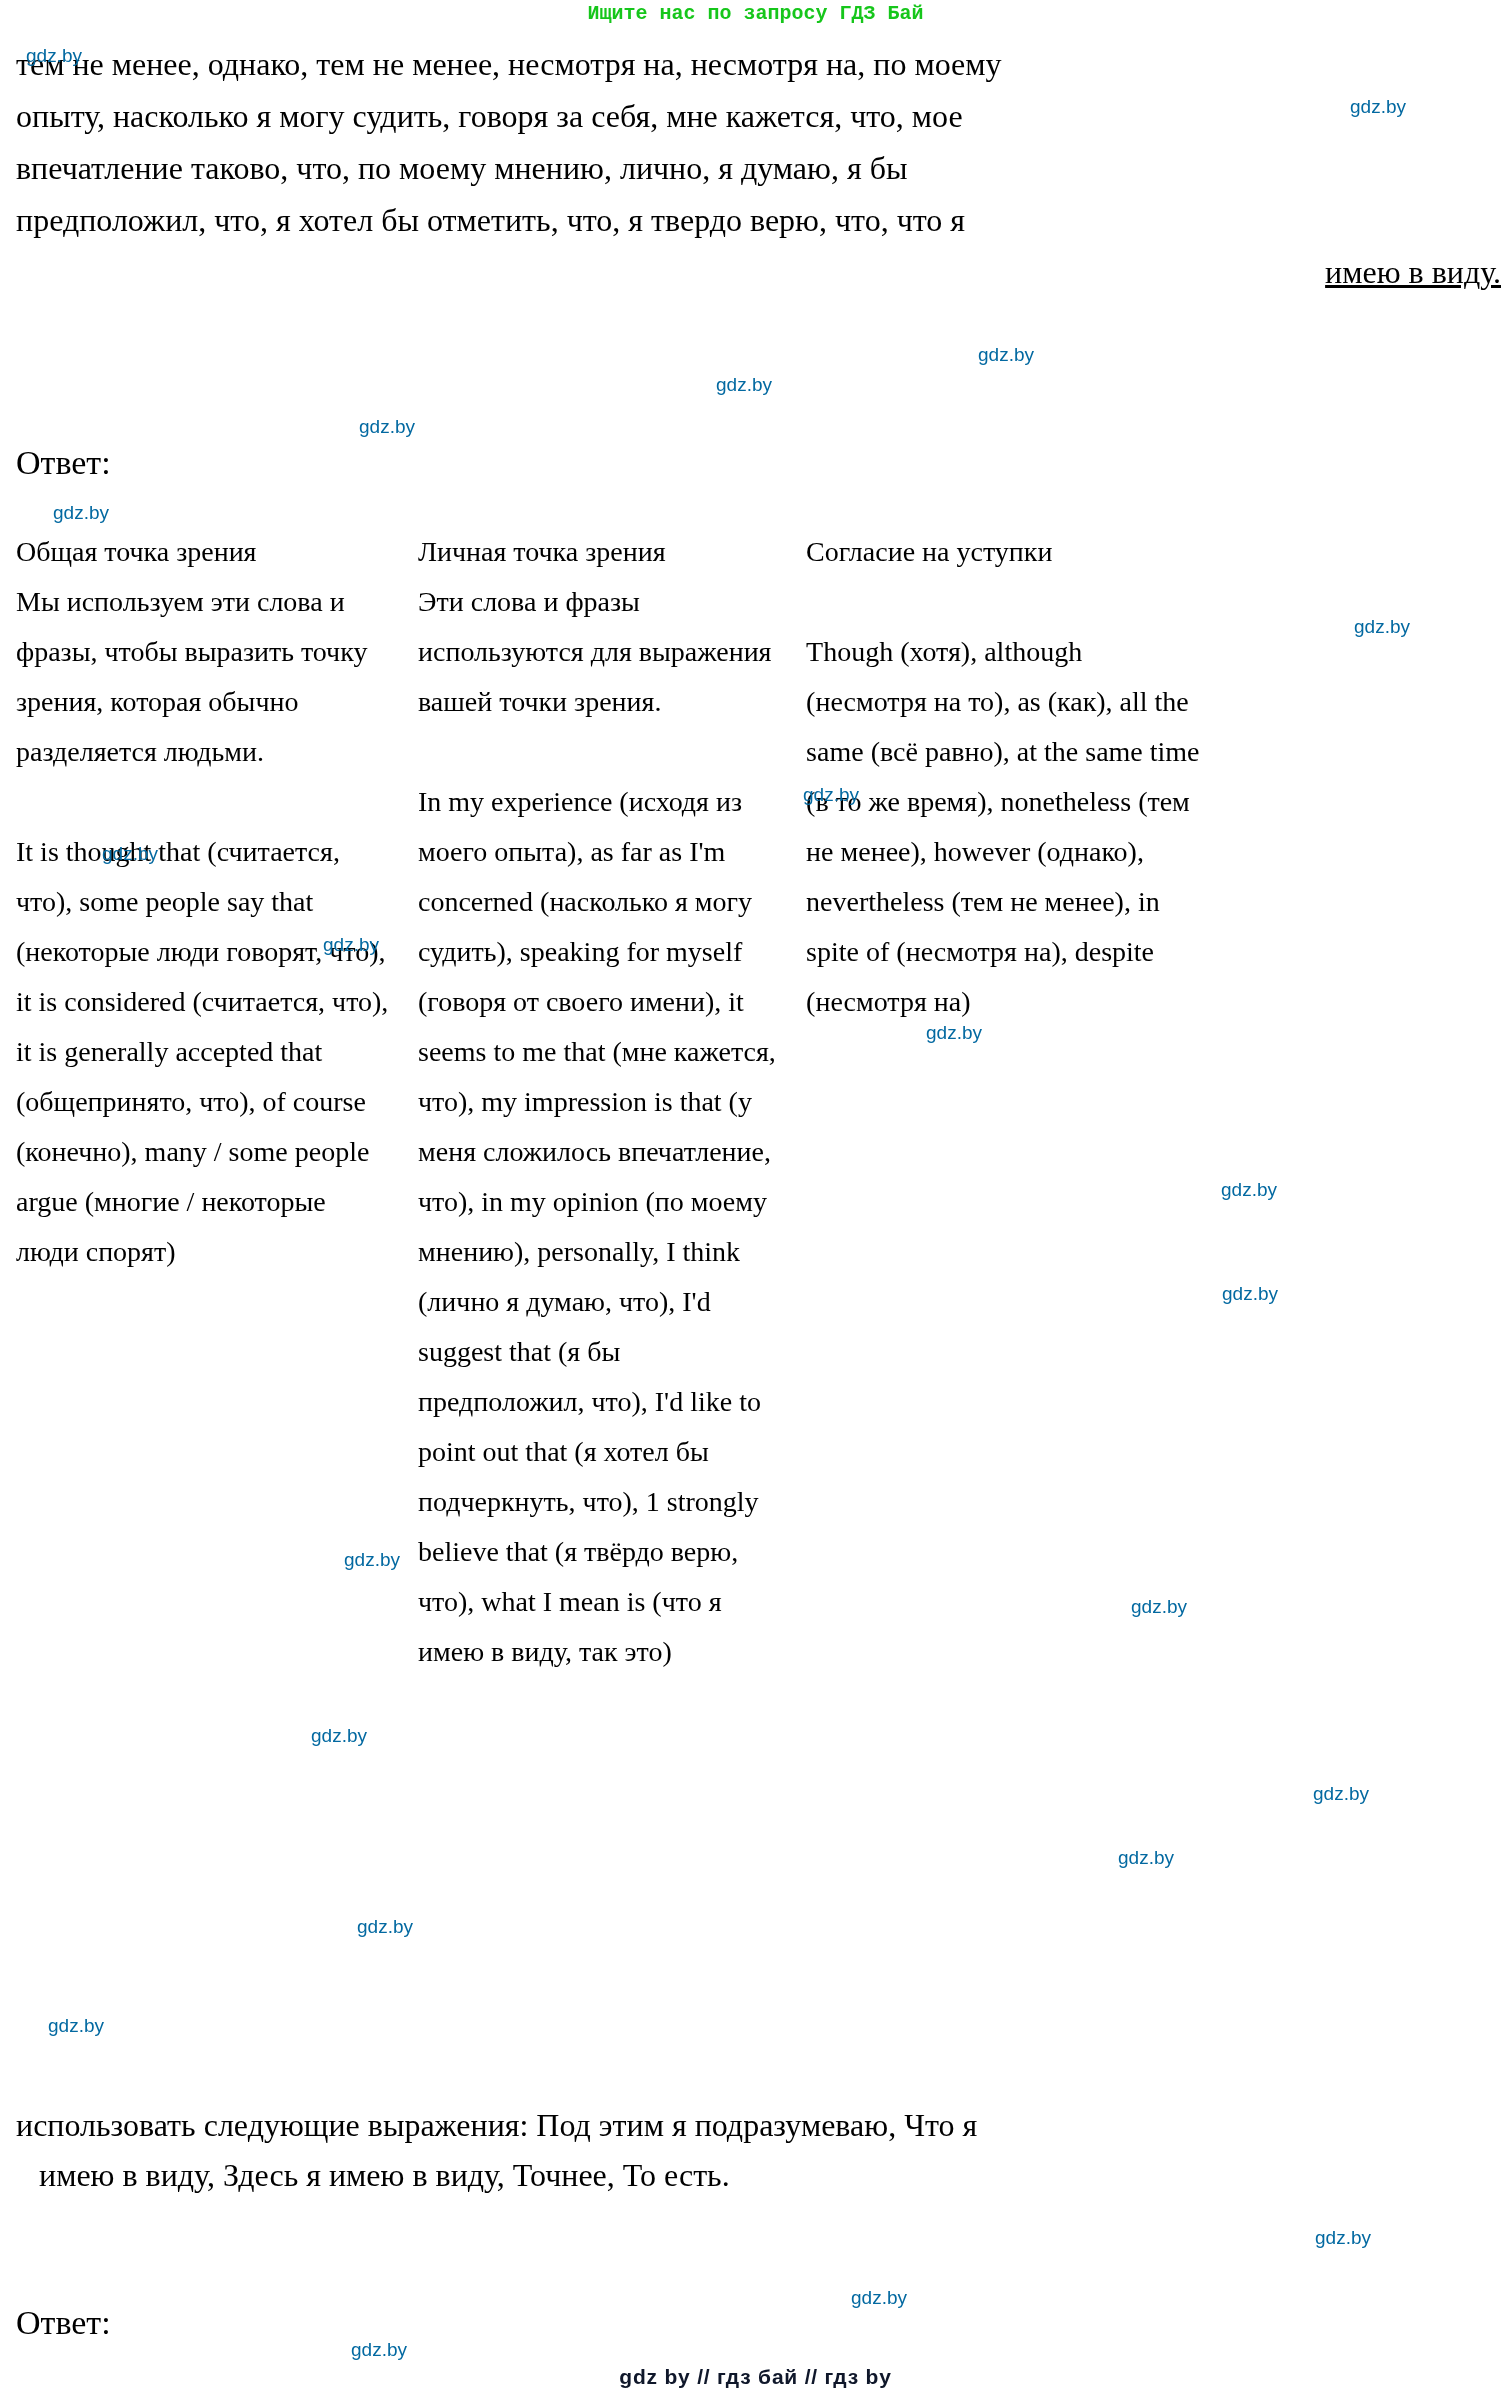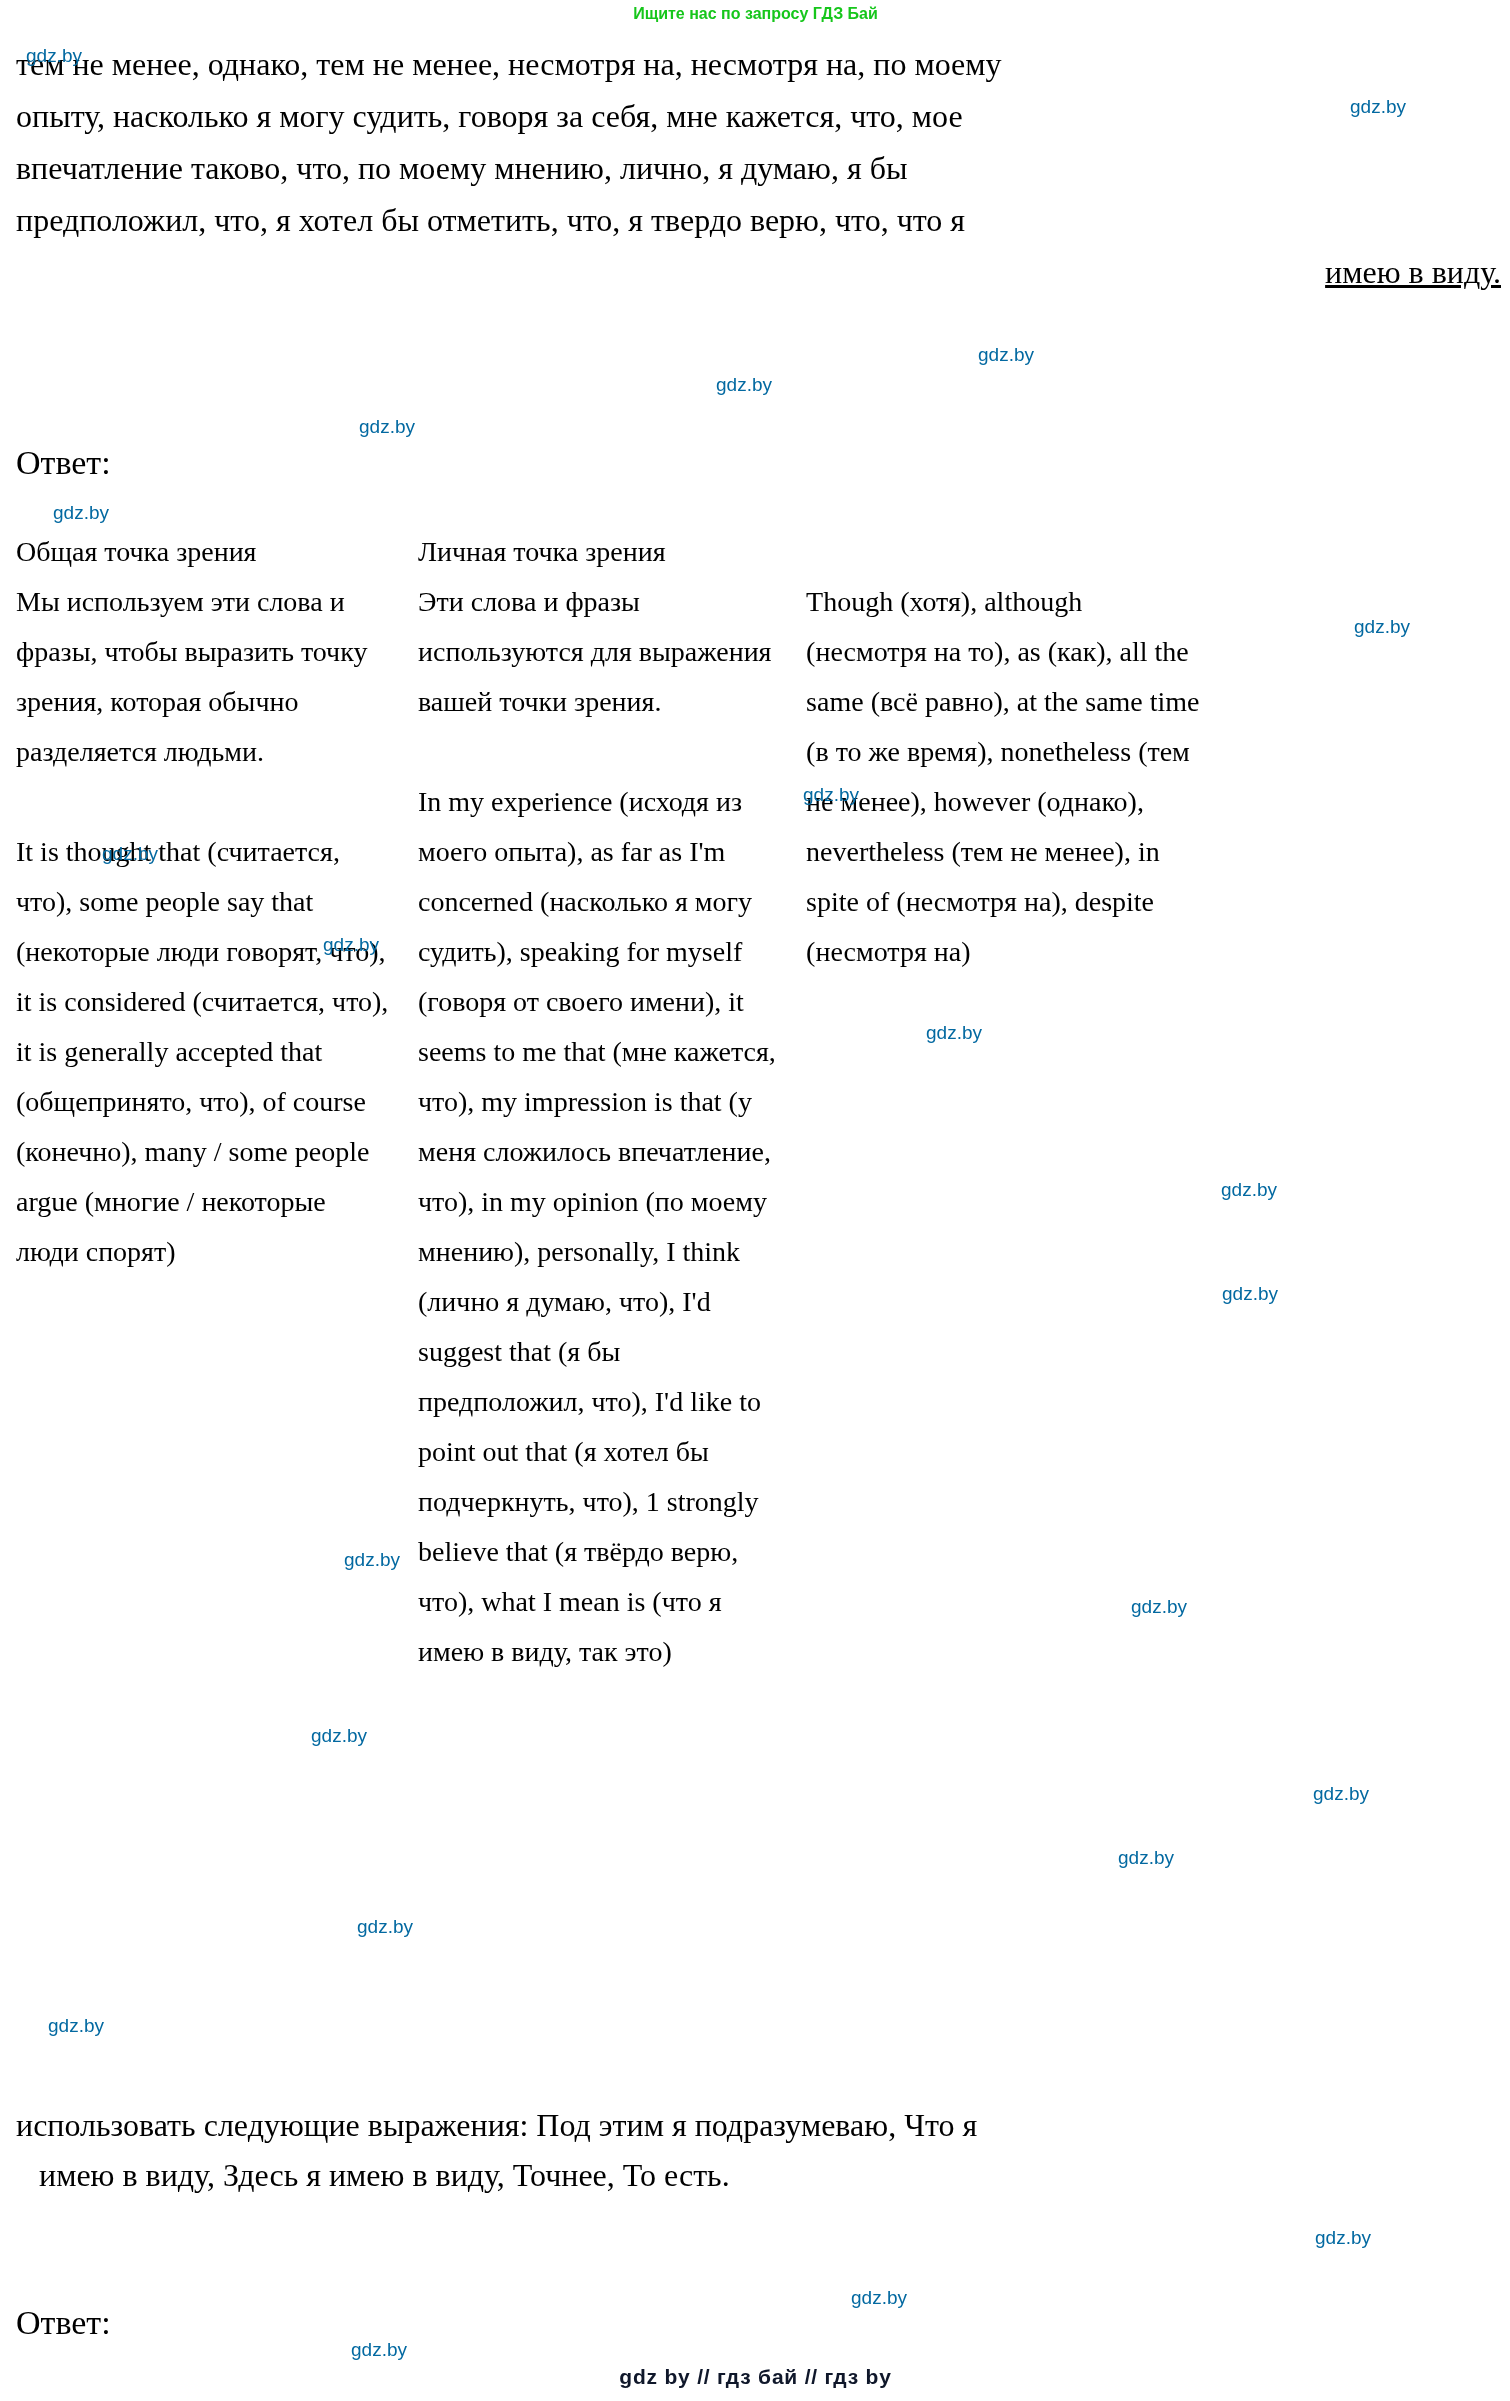--- a/index.html
+++ b/index.html
@@ -16,23 +16,23 @@
     overflow: hidden;
   }
 
   
   #promo-banner {
     position: absolute;
     top: 0;
     left: 0;
     width: 1511px;
     text-align: center;
-    font-family: Liberation Sans, sans-serif;
+    font-family: Liberation Mono, monospace;
     font-weight: bold;
-    font-size: 16px;
+    font-size: 20px;
     line-height: 27px;
     color: #16c61b;
     letter-spacing: 0px;
   }
 
   
   #intro-paragraph {
     position: absolute;
     left: 16px;
     top: 38px;
@@ -146,20 +146,21 @@
     <span class="phrases">It is thought that (считается, что), some people say that (некоторые люди говорят, что), it is considered (считается, что), it is generally accepted that (общепринято, что), of course (конечно), many / some people argue (многие / некоторые люди спорят)</span>
   </div>
 
   <div class="col col-2">
     <span class="heading">Личная точка зрения</span>
     <span class="desc">Эти слова и фразы используются для выражения вашей точки зрения.</span>
     <span class="phrases">In my experience (исходя из моего опыта), as far as I'm concerned (насколько я могу судить), speaking for myself (говоря от своего имени), it seems to me that (мне кажется, что), my impression is that (у меня сложилось впечатление, что), in my opinion (по моему мнению), personally, I think (лично я думаю, что), I'd suggest that (я бы предположил, что), I'd like to point out that (я хотел бы подчеркнуть, что), 1 strongly believe that (я твёрдо верю, что), what I mean is (что я имею в виду, так это)</span>
   </div>
 
   <div class="col col-3">
+    <span class="heading">Согласие на уступки</span>
     <span class="phrases">Though (хотя), although (несмотря на то), as (как), all the same (всё равно), at the same time (в то же время), nonetheless (тем не менее), however (однако), nevertheless (тем не менее), in spite of (несмотря на), despite (несмотря на)</span>
   </div>
 
 </div>
 
 <div id="task-c">
   <div>использовать следующие выражения: Под этим я подразумеваю, Что я</div>
   <div class="lastline">имею в виду, Здесь я имею в виду, Точнее, То есть.</div>
 </div>
 

